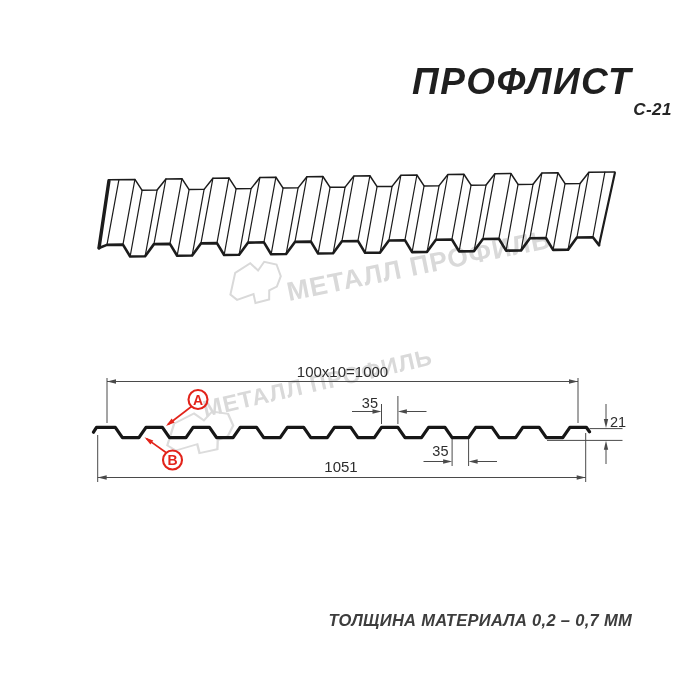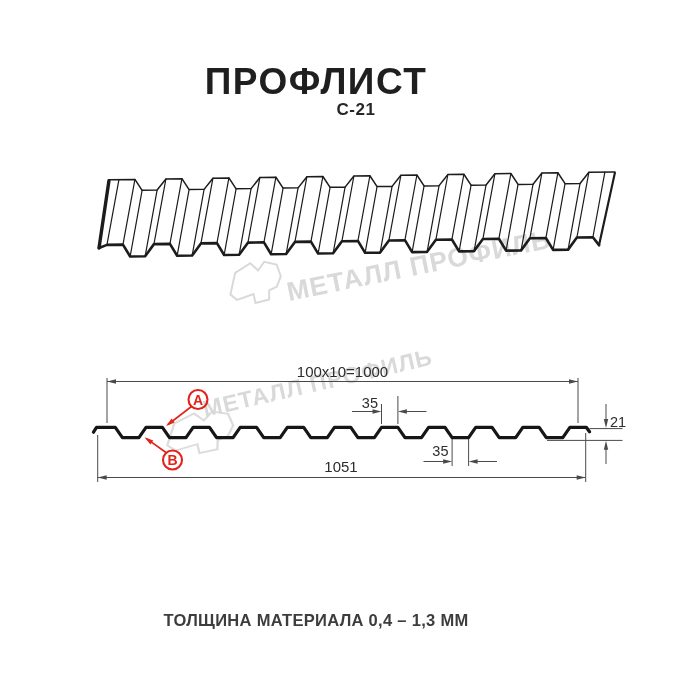--- a/index.html
+++ b/index.html
@@ -1,18 +1,18 @@
 <!DOCTYPE html>
 <html><head>
 <meta charset="utf-8">
 <style>
   html,body{margin:0;padding:0;background:#ffffff;}
   body{width:700px;height:700px;position:relative;overflow:hidden;
        font-family:"Liberation Sans","DejaVu Sans",sans-serif;}
-  .abs{position:absolute;left:0;width:632px;text-align:center;}
+  .abs{position:absolute;left:0;width:632px;text-align:right;font-style:italic;}
   .title{top:61px;font-size:37px;font-weight:700;color:#1f1f1f;letter-spacing:1.5px;}
   .subtitle{top:100px;font-size:17px;font-weight:700;color:#262626;letter-spacing:.5px;padding-left:40px;}
   .footer{top:611px;font-size:16.5px;font-weight:700;color:#3d3d3d;letter-spacing:.3px;}
   svg{position:absolute;top:0;left:0;}
   .wm-text{font-weight:700;letter-spacing:1px;}
   .dimtxt{font-size:15px;fill:#2d2d2d;}
   .dimtxt-s{font-size:14.5px;fill:#2d2d2d;}
   .dimline{stroke:#4a4a4a;stroke-width:1;fill:none;}
   .dimarrow{fill:#4a4a4a;stroke:none;}
   .redtxt{font-size:14px;font-weight:700;}
@@ -108,13 +108,13 @@
 
     <g stroke="#e2231a" fill="none">
       <circle cx="172.5" cy="460" r="9.5" stroke-width="2.1"></circle>
       <path d="M166,452.5 L146.5,438.6" stroke-width="1.6"></path>
       <polygon points="144.5,437.2 153.3,440.4 150.4,444.4" fill="#e2231a" stroke="none"></polygon>
       <text class="redtxt" x="172.5" y="465" text-anchor="middle" fill="#e2231a" stroke="none">B</text>
     </g>
   </g>
 </svg>
 
-<div class="abs footer">ТОЛЩИНА МАТЕРИАЛА 0,4 – 1,3 ММ</div>
+<div class="abs footer">ТОЛЩИНА МАТЕРИАЛА 0,2 – 0,7 ММ</div>
 
 </body></html>

